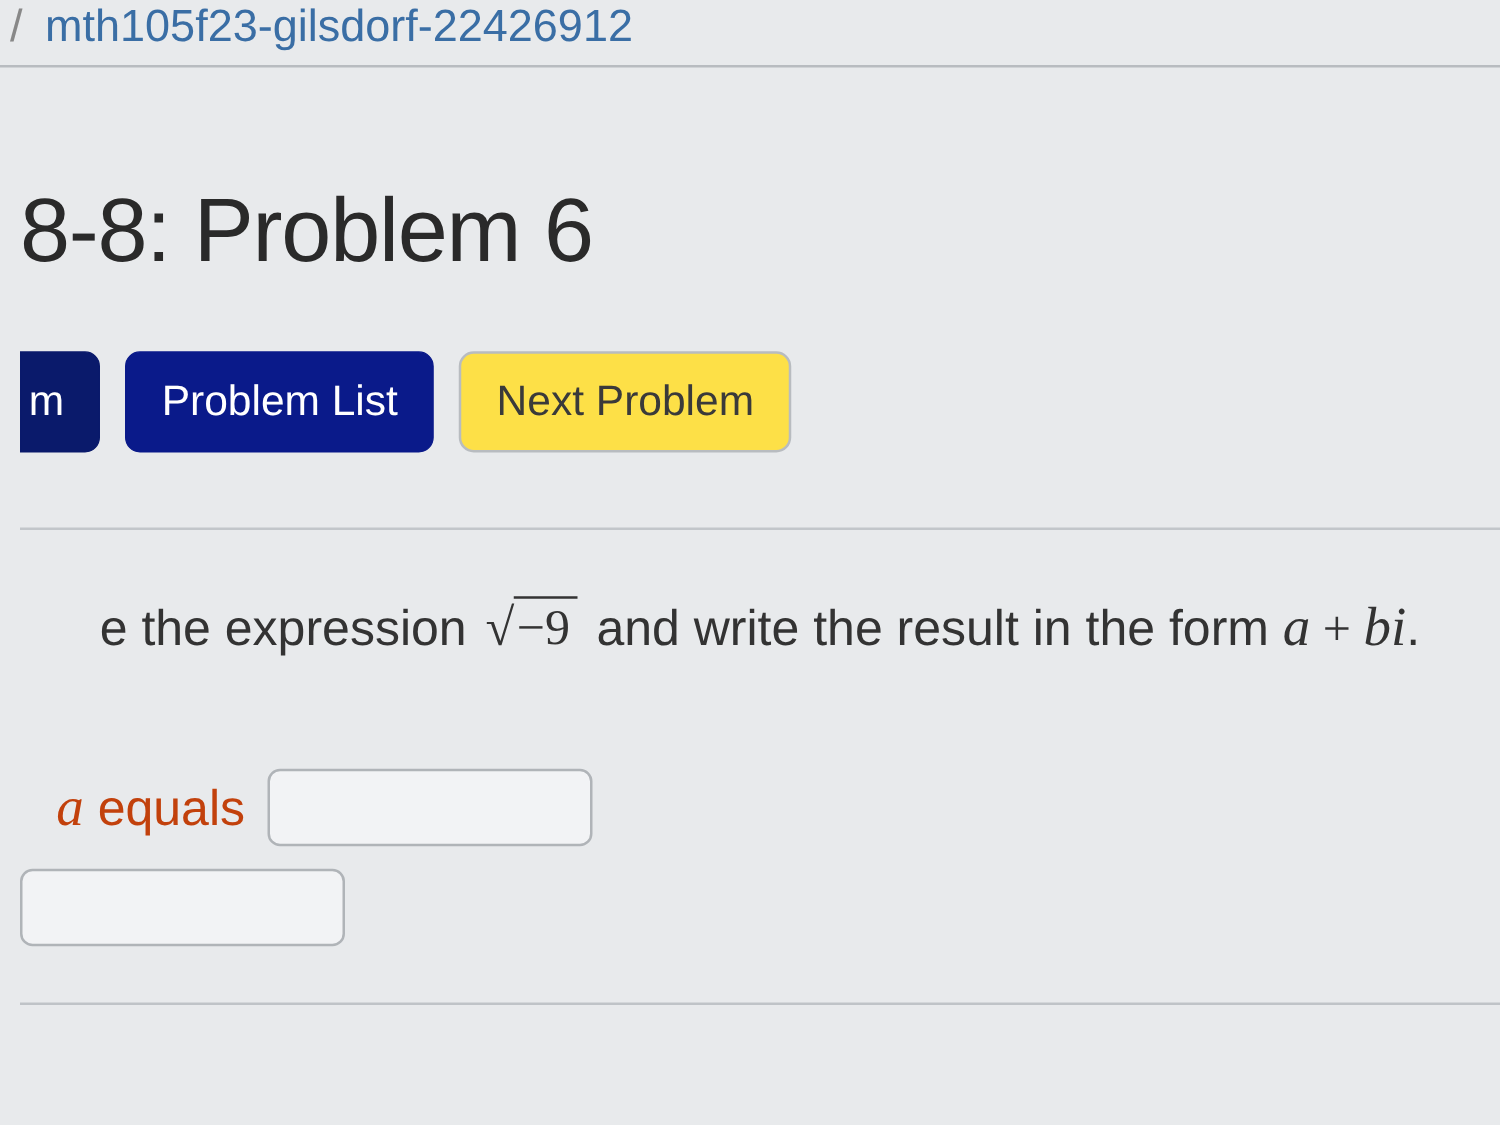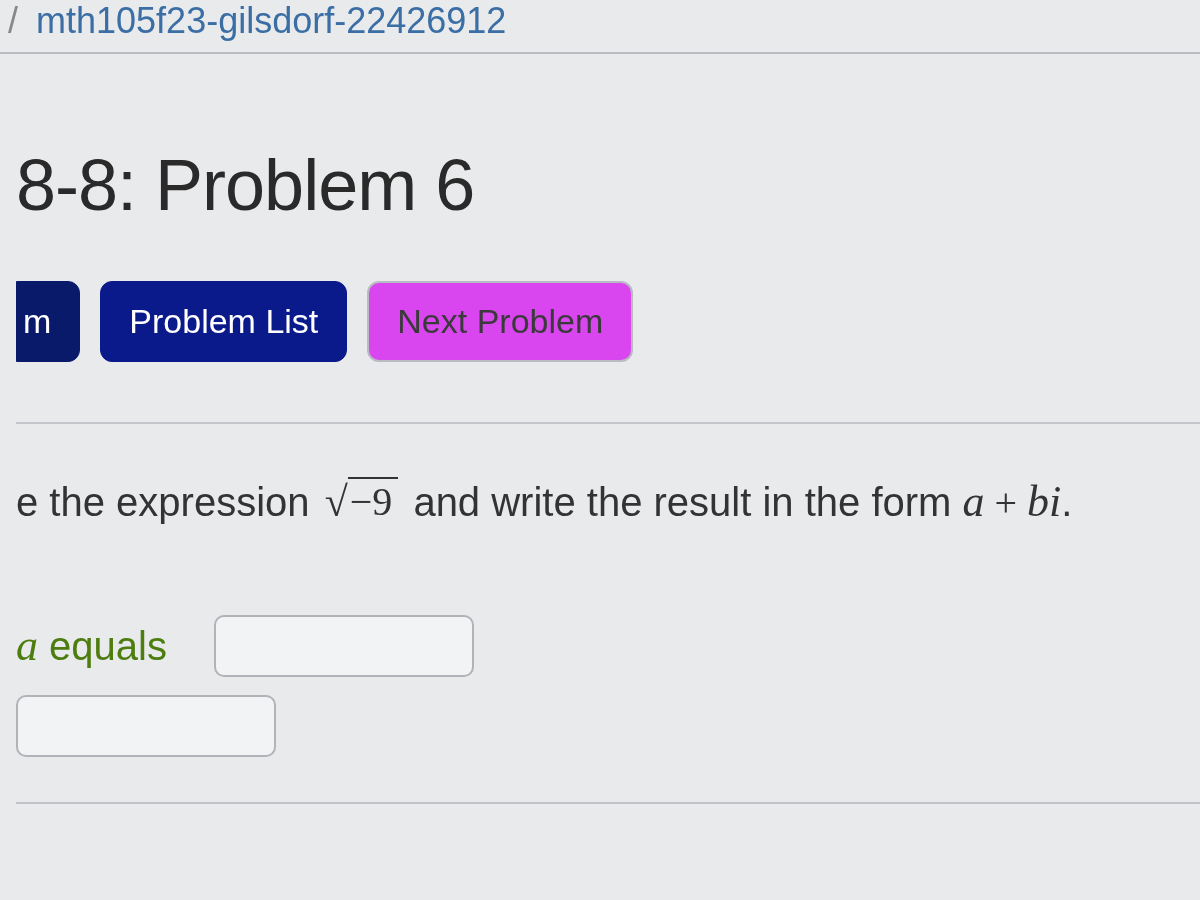--- a/index.html
+++ b/index.html
@@ -58,31 +58,32 @@
       padding-left: 6px;
       border-top-left-radius: 0;
       border-bottom-left-radius: 0;
     }
     .btn-primary {
       background: #0a1a8a;
       color: #fff;
       border-color: #0a1a8a;
     }
     .btn-secondary {
-      background: #d946ef;
+      background: #fde047;
       color: #3a3a3a;
       border: 2px solid #b8bcc0;
     }
     .problem-text {
       font-size: 40px;
       color: #333;
       padding: 10px 0 50px 0;
       border-top: 2px solid #c2c6ca;
       padding-top: 45px;
       line-height: 1.5;
+      text-align: center;
     }
     .math-sqrt {
       font-family: "Times New Roman", serif;
       position: relative;
       display: inline-block;
       margin: 0 4px;
     }
     .sqrt-symbol {
       font-size: 42px;
     }
@@ -108,23 +109,23 @@
       gap: 18px;
       margin-top: 30px;
     }
     .answer-row {
       display: flex;
       align-items: center;
       gap: 18px;
     }
     .answer-label {
       font-size: 40px;
-      color: #4d7c0f;
+      color: #c2410c;
       min-width: 180px;
-      text-align: left;
+      text-align: right;
     }
     .answer-label .var {
       font-family: "Times New Roman", serif;
       font-style: italic;
       font-size: 44px;
     }
     .answer-input {
       width: 260px;
       height: 62px;
       border: 2px solid #b0b4b8;

